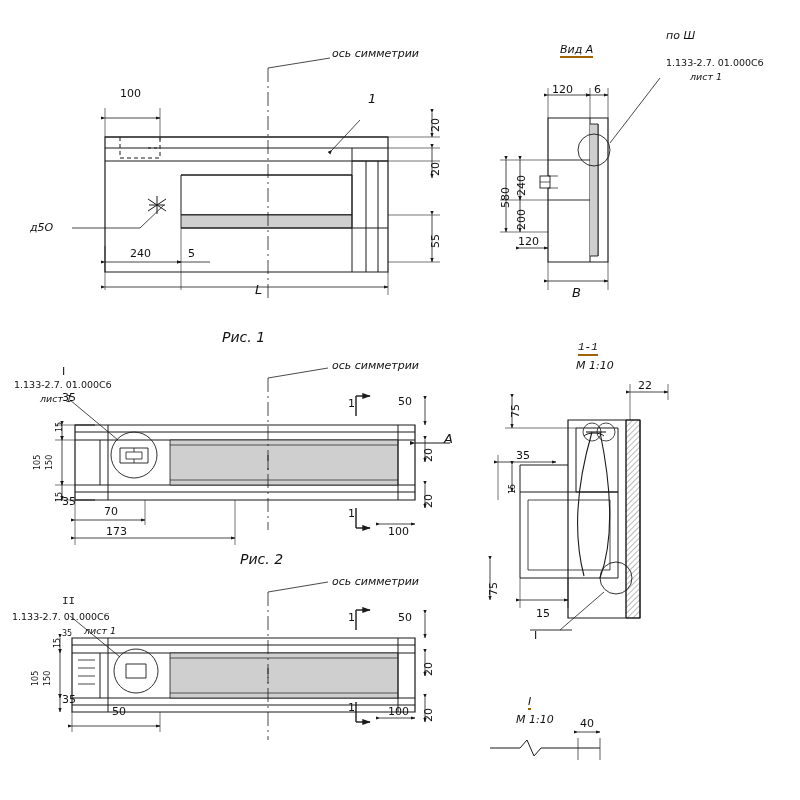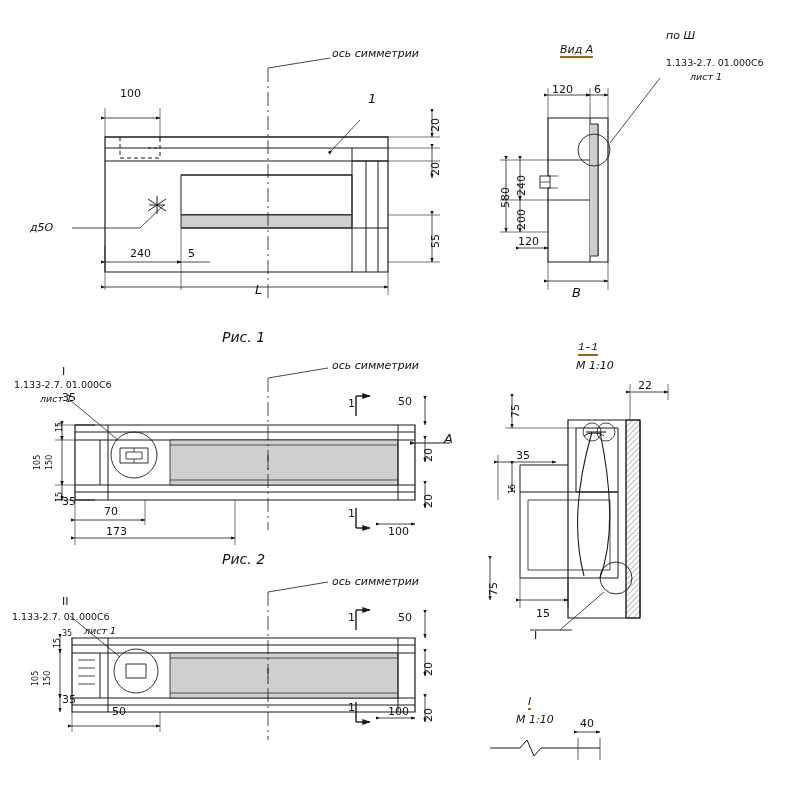--- a/index.html
+++ b/index.html
@@ -303,24 +303,24 @@
 <div class="lbl" style="left:62px;top:496px;">35</div>
 <div class="lbl" style="left:104px;top:506px;">70</div>
 <div class="lbl" style="left:106px;top:526px;">173</div>
 <div class="lbl" style="left:348px;top:398px;">1</div>
 <div class="lbl" style="left:348px;top:508px;">1</div>
 <div class="lbl" style="left:398px;top:396px;">50</div>
 <div class="lbl rot" style="left:423px;top:462px;transform:rotate(-90deg);">20</div>
 <div class="lbl rot" style="left:423px;top:508px;transform:rotate(-90deg);">20</div>
 <div class="lbl" style="left:388px;top:526px;">100</div>
 <div class="lbl big it" style="left:444px;top:432px;">A</div>
-<div class="lbl cap" style="left:222px;top:552px;">Рис. 2</div>
+<div class="lbl cap" style="left:240px;top:552px;">Рис. 2</div>
 
 <div class="lbl it" style="left:332px;top:576px;">ось  симметрии</div>
-<div class="lbl" style="left:62px;top:596px;">II</div>
+<div class="lbl" style="left:62px;top:596px;font-family:Liberation Mono, monospace;">II</div>
 <div class="lbl small" style="left:12px;top:612px;">1.133-2.7. 01.000Сб</div>
 <div class="lbl small it" style="left:84px;top:626px;">лист 1</div>
 <div class="lbl tiny" style="left:62px;top:630px;">35</div>
 <div class="lbl rot tiny" style="left:54px;top:648px;transform:rotate(-90deg);">15</div>
 <div class="lbl rot tiny" style="left:32px;top:686px;transform:rotate(-90deg);">105</div>
 <div class="lbl rot tiny" style="left:44px;top:686px;transform:rotate(-90deg);">150</div>
 <div class="lbl" style="left:62px;top:694px;">35</div>
 <div class="lbl" style="left:112px;top:706px;">50</div>
 <div class="lbl" style="left:348px;top:612px;">1</div>
 <div class="lbl" style="left:348px;top:702px;">1</div>

